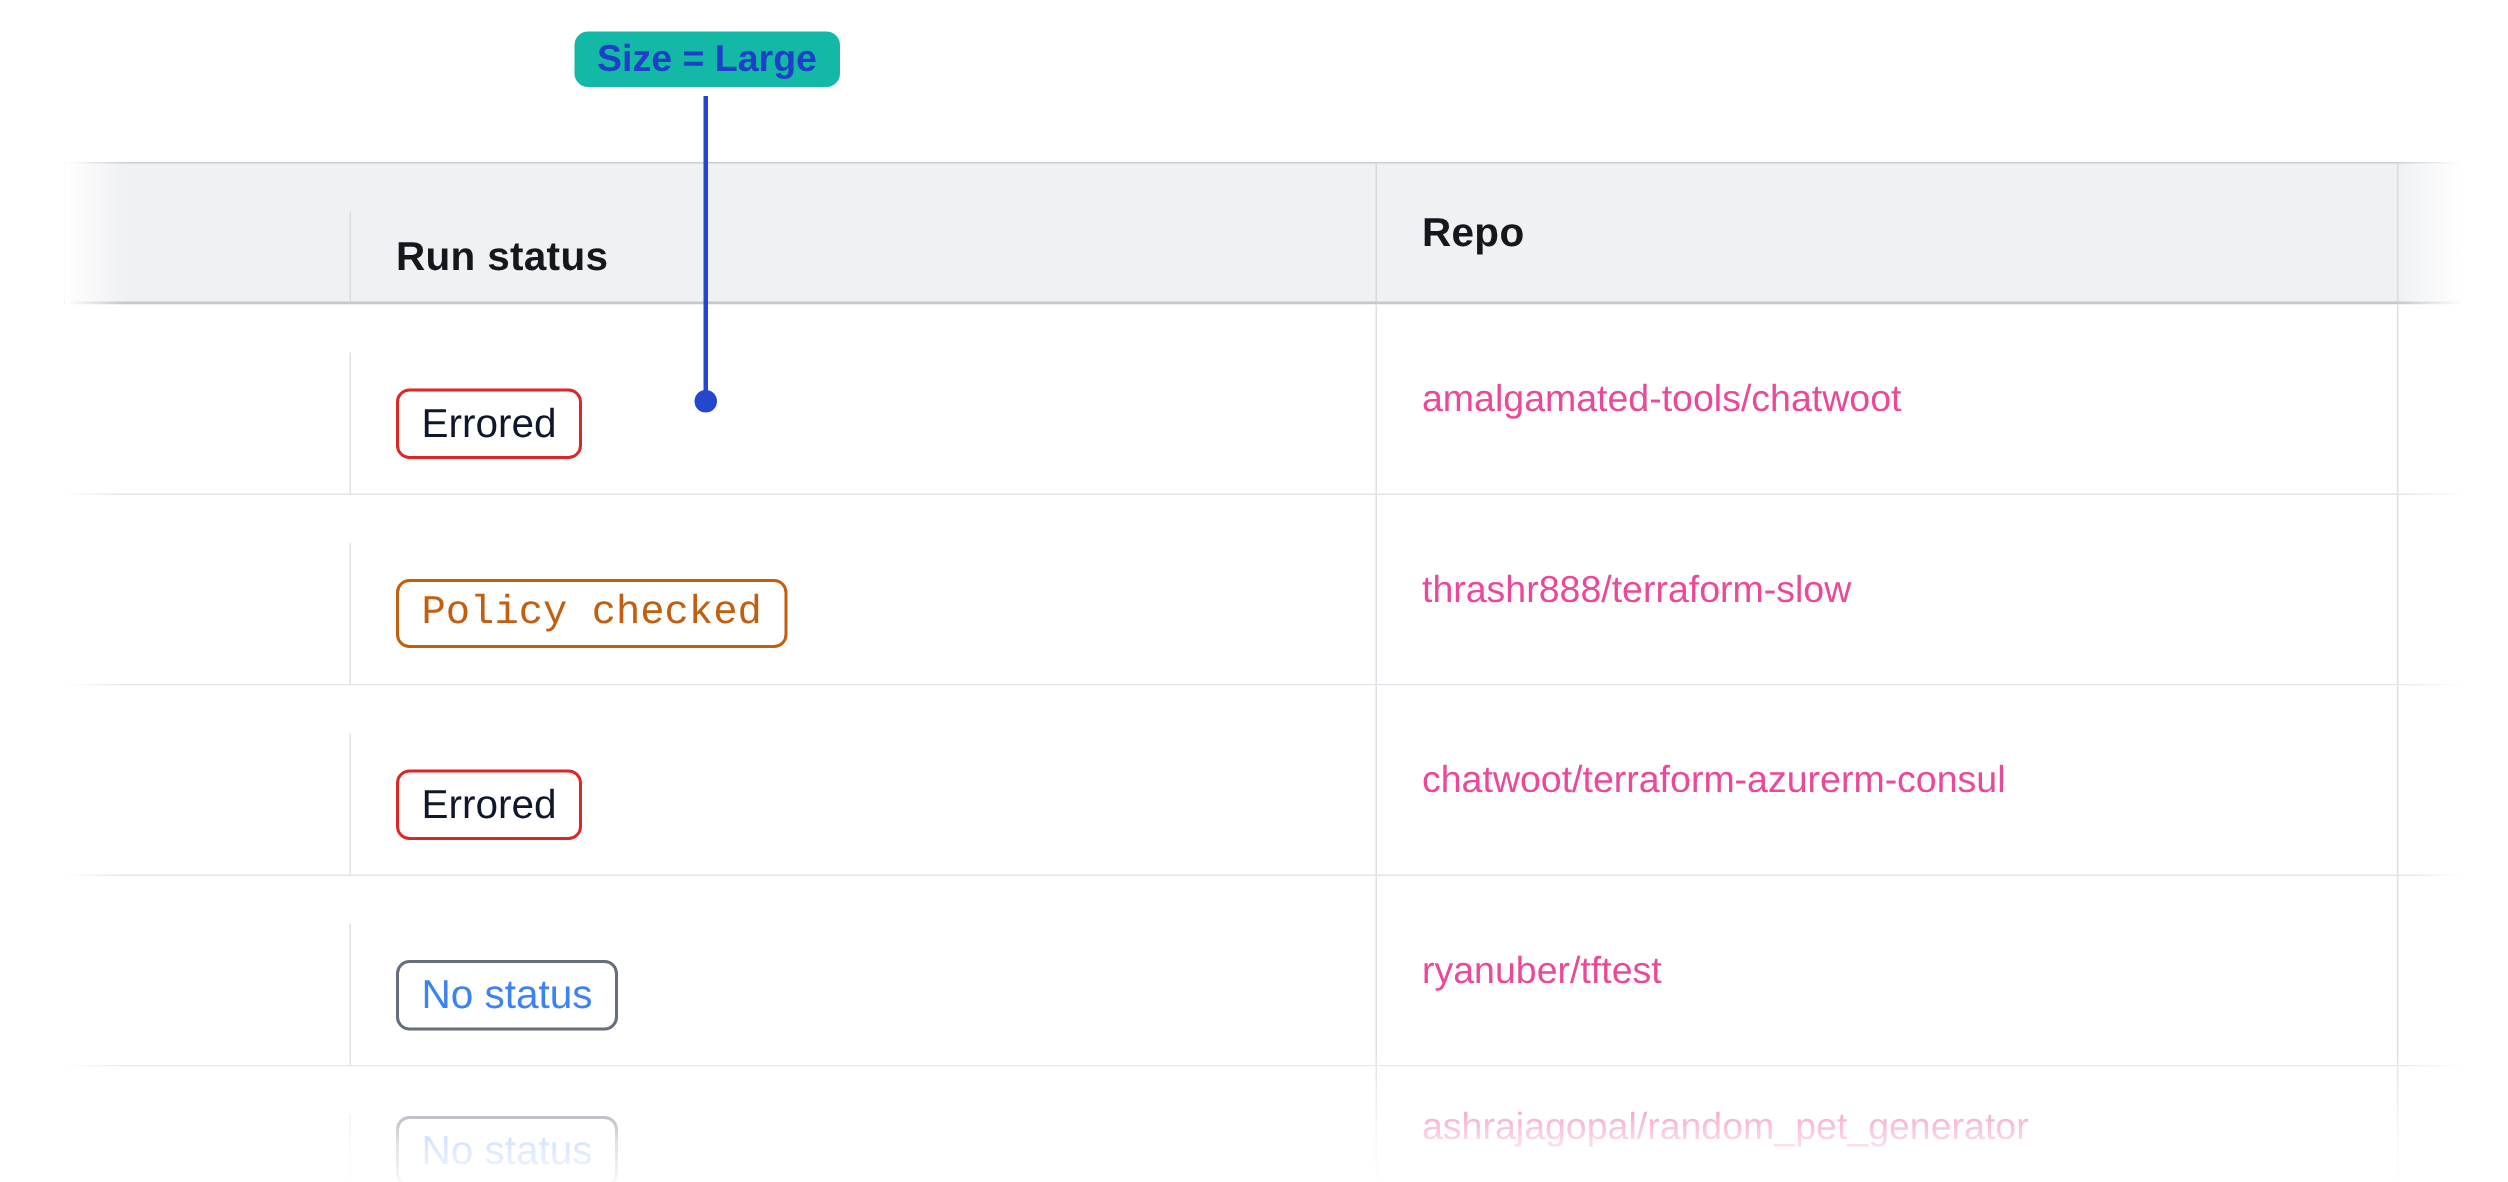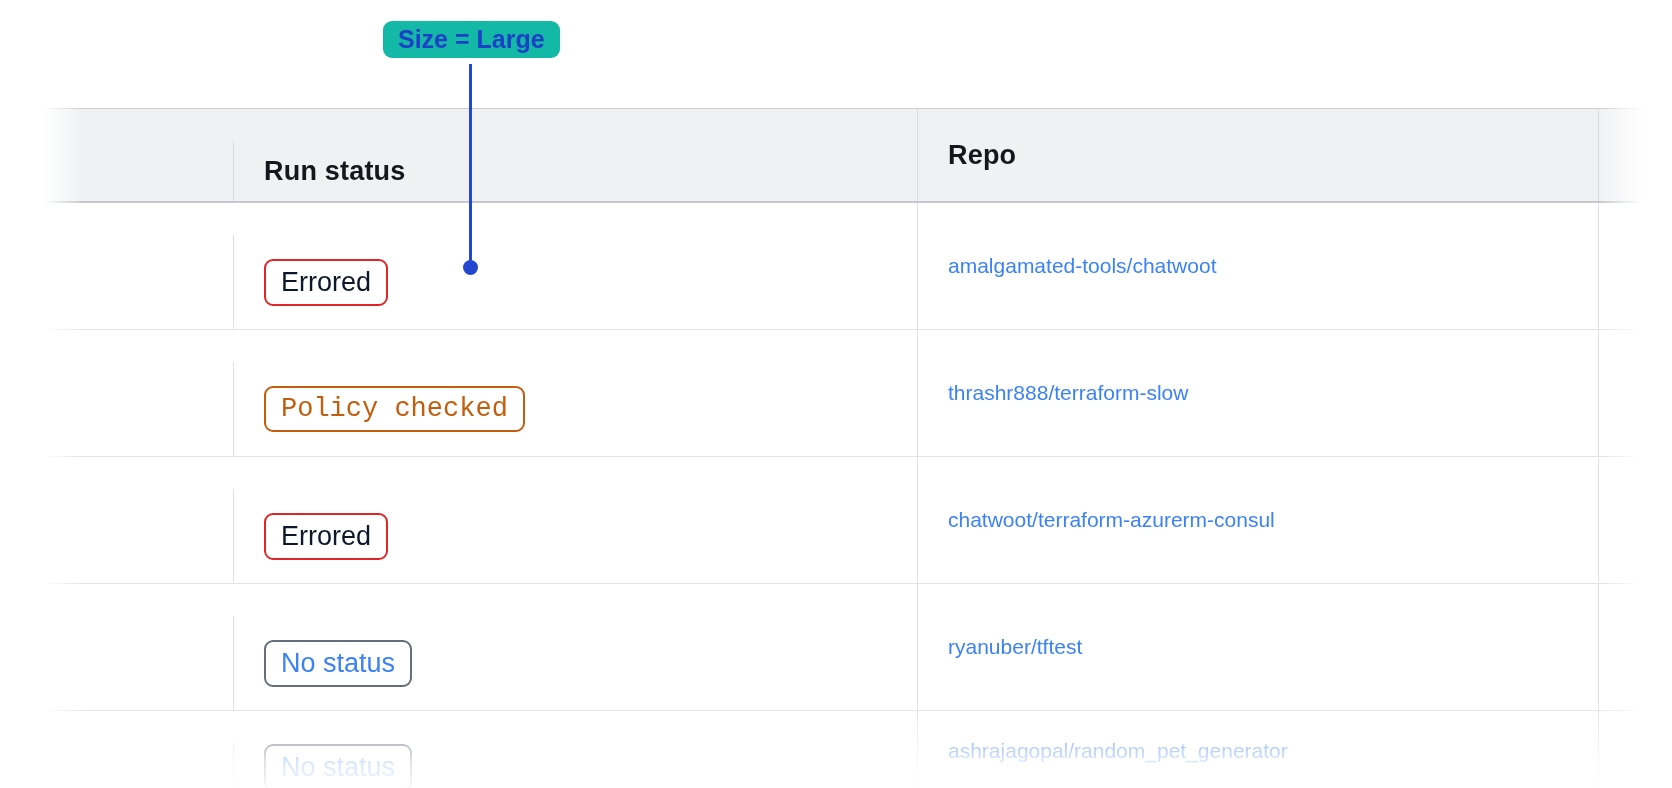--- a/index.html
+++ b/index.html
@@ -38,21 +38,21 @@
   .c3{flex:1;border-left:1px solid #dde0e4;}
   .hdr .c1,.hdr .c2,.hdr .c3{border-left:1px solid #d7dade;}
   .cell{
     display:flex;align-items:center;
     padding-left:30px;box-sizing:border-box;
   }
   .hdr-label{
     font-size:27px;font-weight:700;color:#15171c;letter-spacing:0.2px;
   }
   .repo{
-    font-size:21px;color:#3b82f6;white-space:nowrap;
+    font-size:25px;color:#ec4899;white-space:nowrap;
   }
   .badge{
     display:inline-flex;align-items:center;
     border:2px solid;border-radius:9px;
     padding:6px 15px;
     font-size:27px;font-weight:500;
     white-space:nowrap;
     background:#ffffff;
   }
   .badge--errored{color:#0f172a;border-color:#df2626;}

